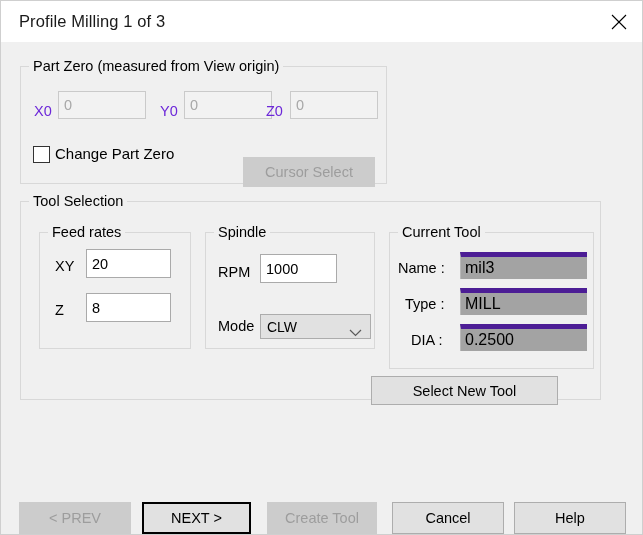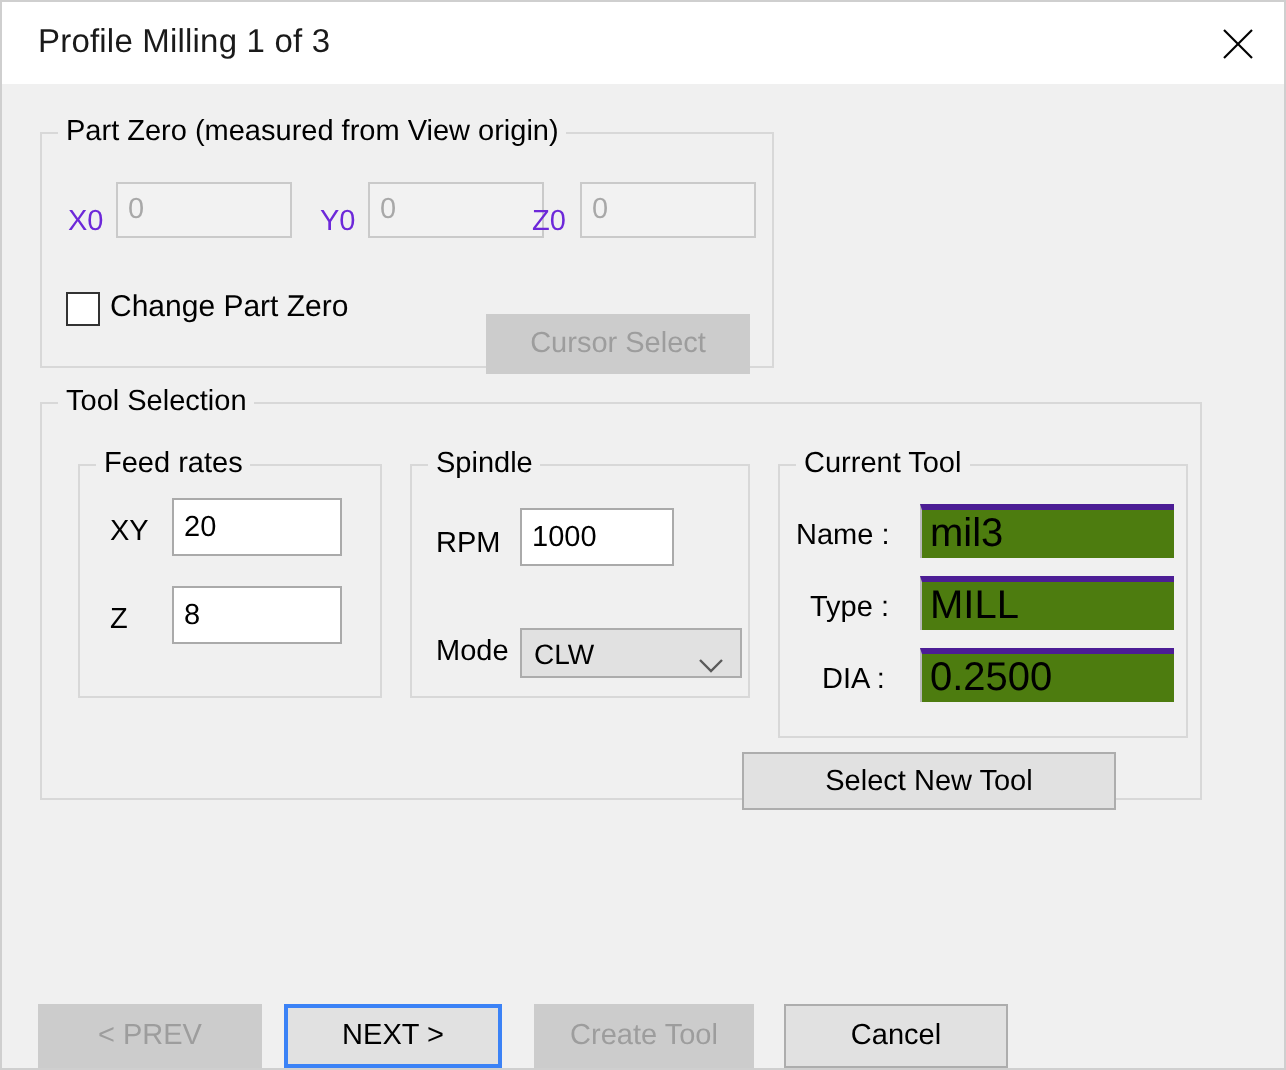--- a/index.html
+++ b/index.html
@@ -101,26 +101,26 @@
   .tbox.disabled {
     background: #f2f2f2;
     border-color: #cacaca;
     color: #a8a8a8;
   }
 
   
   .flatbox {
     position: absolute;
     box-sizing: border-box;
-    background: #4d7c0f;
+    background: #a3a3a3;
     border: none;
-    border-top: 3px solid #4c1d95;
+    border-top: 5px solid #4c1d95;
     border-left: 1px solid #b9b9b9;
     font-family: "Liberation Sans", sans-serif;
-    font-size: 20px;
+    font-size: 16px;
     color: #000;
     padding: 0 0 0 4px;
     line-height: 1;
     outline: none;
   }
 
   
   .btn {
     position: absolute;
     box-sizing: border-box;
@@ -135,21 +135,21 @@
     padding: 0;
     margin-top: 17px;
   }
   .btn.disabled {
     background: #cccccc;
     border-color: #cccccc;
     color: #9d9d9d;
   }
   .btn.default {
     background: #e1e1e1;
-    border: 2px solid #3b82f6;
+    border: 2px solid #000000;
   }
 
   
   #checkbox-change-part-zero {
     position: absolute;
     left: 32px;
     top: 145px;
     width: 17px;
     height: 17px;
     box-sizing: border-box;
@@ -263,14 +263,15 @@
       <input class="flatbox" style="left: 70px; top: 91px; width: 127px; height: 27px;" readonly="" value="0.2500">
     </div>
 
     <button class="btn" style="left:350px; top:157px; width:187px; height:29px;">Select New Tool</button>
   </div>
 
   <button class="btn disabled" style="left:18px; top:484px; width:112px; height:32px;" disabled="">&lt; PREV</button>
   <button class="btn default" style="left:141px; top:484px; width:109px; height:32px;">NEXT &gt;</button>
   <button class="btn disabled" style="left:266px; top:484px; width:110px; height:32px;" disabled="">Create Tool</button>
   <button class="btn" style="left:391px; top:484px; width:112px; height:32px;">Cancel</button>
+  <button class="btn" style="left:513px; top:484px; width:112px; height:32px;">Help</button>
 
 </div>
 
 </body></html>

